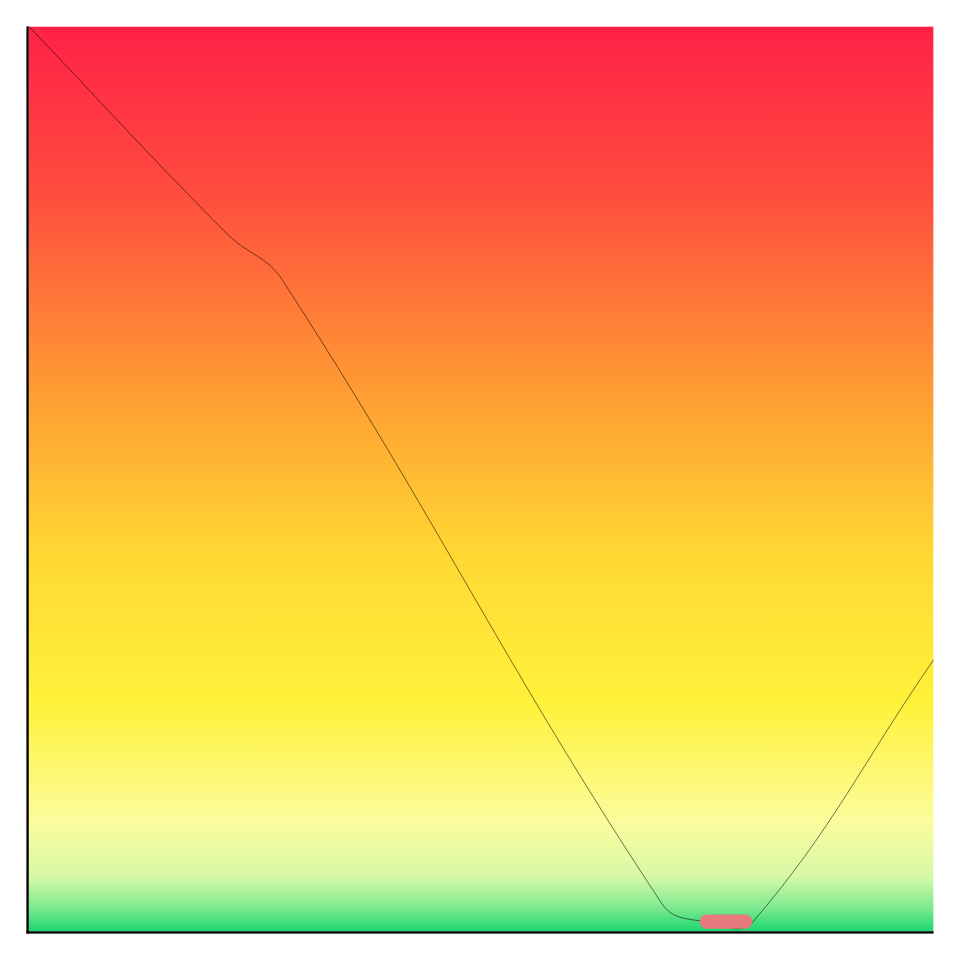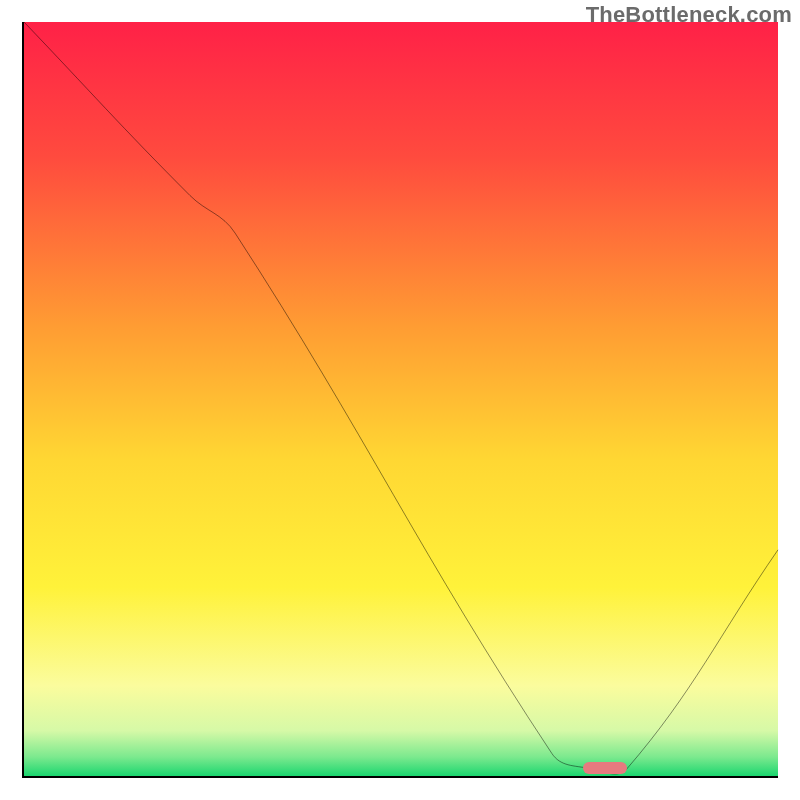--- a/index.html
+++ b/index.html
@@ -57,21 +57,20 @@
     border-radius: 6px;
     background: #e77a7f;
     transform: translate(-50%, -50%);
   }
 </style>
 </head>
 <body>
 
 <div class="chart-wrap">
 
-  <div class="watermark">TheBottleneck.com</div>
 
   <div class="plot-area">
 
     <svg class="bg" viewBox="0 0 100 100" preserveAspectRatio="none">
       <defs>
         <linearGradient id="grad" x1="0" y1="0" x2="0" y2="1">
             <stop offset="0%" stop-color="#ff2147"></stop>
             <stop offset="18%" stop-color="#ff4b3e"></stop>
             <stop offset="40%" stop-color="#ff9b33"></stop>
             <stop offset="57.99999999999999%" stop-color="#ffd733"></stop>

